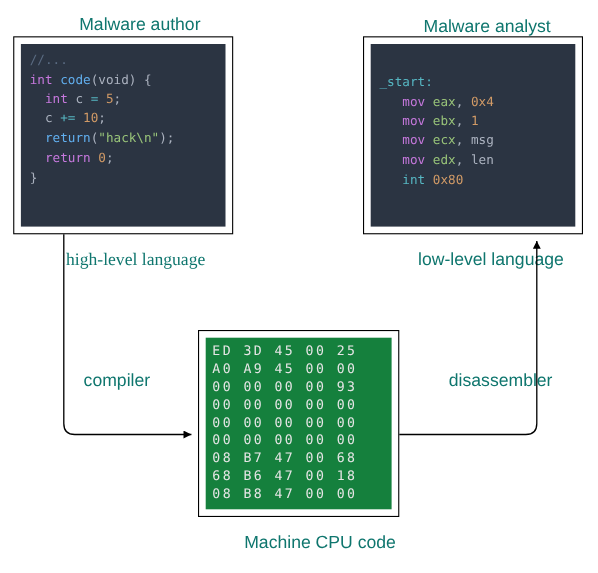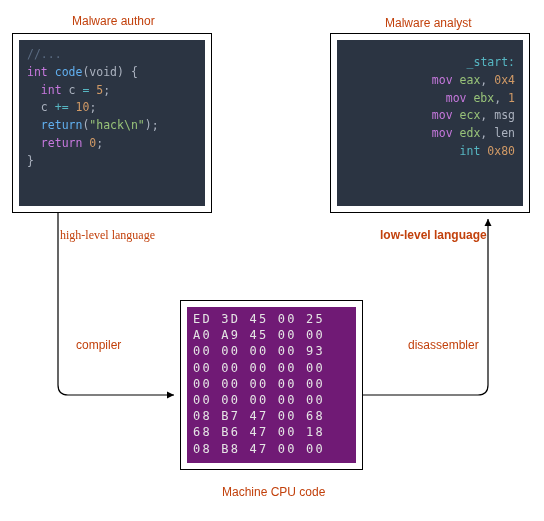--- a/index.html
+++ b/index.html
@@ -15,22 +15,22 @@
   }
   .box {
     position: absolute;
     border: 1px solid #000;
     background: #fff;
     padding: 6px;
     box-sizing: border-box;
   }
   .label {
     position: absolute;
-    font-size: 12px;
-    color: #c2410c;
+    font-size: 16px;
+    color: #0f766e;
     white-space: nowrap;
   }
   .code-panel {
     background: #2b3442;
     color: #ddd;
     font-family: "Consolas","Menlo",monospace;
     font-size: 11.5px;
     line-height: 1.55;
     padding: 6px 8px;
     box-sizing: border-box;
@@ -47,21 +47,21 @@
   .c-punct   { color:#abb2bf; }
 
   .a-label   { color:#56b6c2; }
   .a-mn      { color:#c678dd; }
   .a-reg     { color:#98c379; }
   .a-num     { color:#d19a66; }
   .a-sym     { color:#abb2bf; }
   .a-int     { color:#56b6c2; }
 
   .machine-panel {
-    background:#701a75;
+    background:#15803d;
     color:#e5e5e5;
     font-family:"Consolas","Menlo",monospace;
     font-size:12px;
     line-height:1.35;
     letter-spacing:2.2px;
     padding:4px 6px;
     box-sizing:border-box;
     white-space:pre;
     text-align:left;
   }
@@ -82,30 +82,30 @@
   <div class="code-panel" style="width:100%; height:100%;"><span class="c-comment">//...</span>
 <span class="c-type">int</span> <span class="c-func">code</span><span class="c-punct">(void) {</span>
   <span class="c-type">int</span> <span class="c-var">c</span> <span class="c-op">=</span> <span class="c-num">5</span><span class="c-punct">;</span>
   <span class="c-var">c</span> <span class="c-op">+=</span> <span class="c-num">10</span><span class="c-punct">;</span>
   <span class="c-func">return</span><span class="c-punct">(</span><span class="c-str">"hack\n"</span><span class="c-punct">);</span>
   <span class="c-type">return</span> <span class="c-num">0</span><span class="c-punct">;</span>
 <span class="c-punct">}</span></div>
 </div>
 
 <div class="box" style="left:330px; top:33px; width:200px; height:180px;">
-  <div class="code-panel" style="width:100%; height:100%; padding-top:14px;text-align:right;"><span class="a-label">_start:</span>
+  <div class="code-panel" style="width:100%; height:100%; padding-top:26px;"><span class="a-label">_start:</span>
    <span class="a-mn">mov</span> <span class="a-reg">eax</span><span class="a-sym">, </span><span class="a-num">0x4</span>
    <span class="a-mn">mov</span> <span class="a-reg">ebx</span><span class="a-sym">, </span><span class="a-num">1</span>
    <span class="a-mn">mov</span> <span class="a-reg">ecx</span><span class="a-sym">, </span><span class="a-sym">msg</span>
    <span class="a-mn">mov</span> <span class="a-reg">edx</span><span class="a-sym">, </span><span class="a-sym">len</span>
    <span class="a-int">int</span> <span class="a-num">0x80</span></div>
 </div>
 
 <div class="label" style="left:60px;  top:228px;font-family:Liberation Serif, serif;">high-level language</div>
-<div class="label" style="left:380px; top:228px;font-weight:bold;">low-level language</div>
+<div class="label" style="left:380px; top:228px;">low-level language</div>
 
 <div class="box" style="left:180px; top:300px; width:183px; height:170px;">
   <div class="machine-panel" style="width:100%; height:100%;"><span>ED 3D 45 00 25</span>
 <span>A0 A9 45 00 00</span>
 <span>00 00 00 00 93</span>
 <span>00 00 00 00 00</span>
 <span>00 00 00 00 00</span>
 <span>00 00 00 00 00</span>
 <span>08 B7 47 00 68</span>
 <span>68 B6 47 00 18</span>

